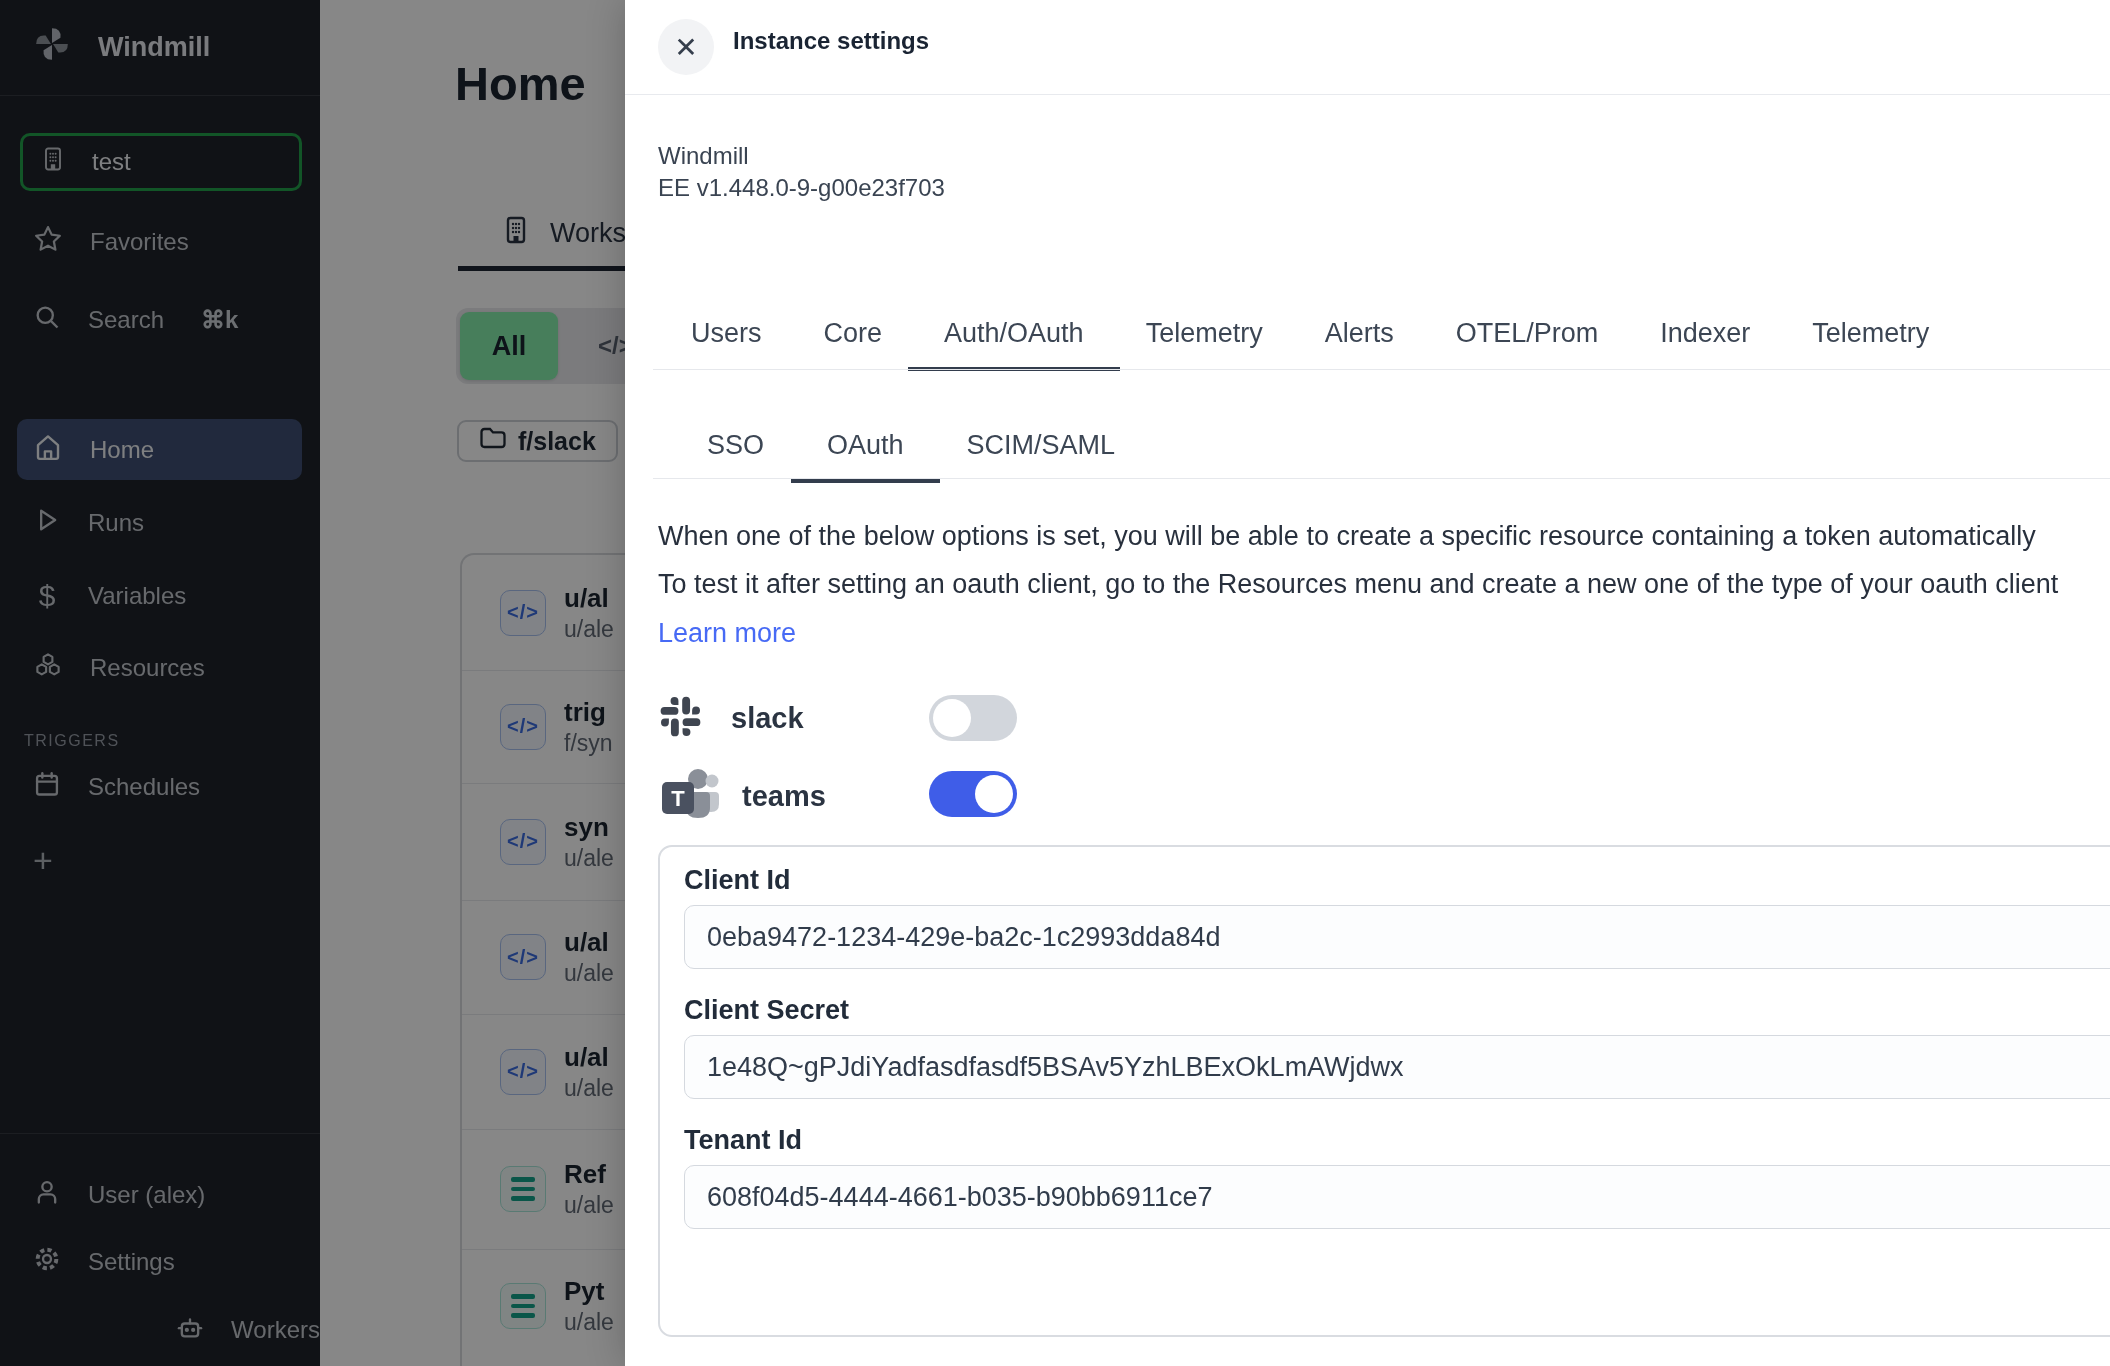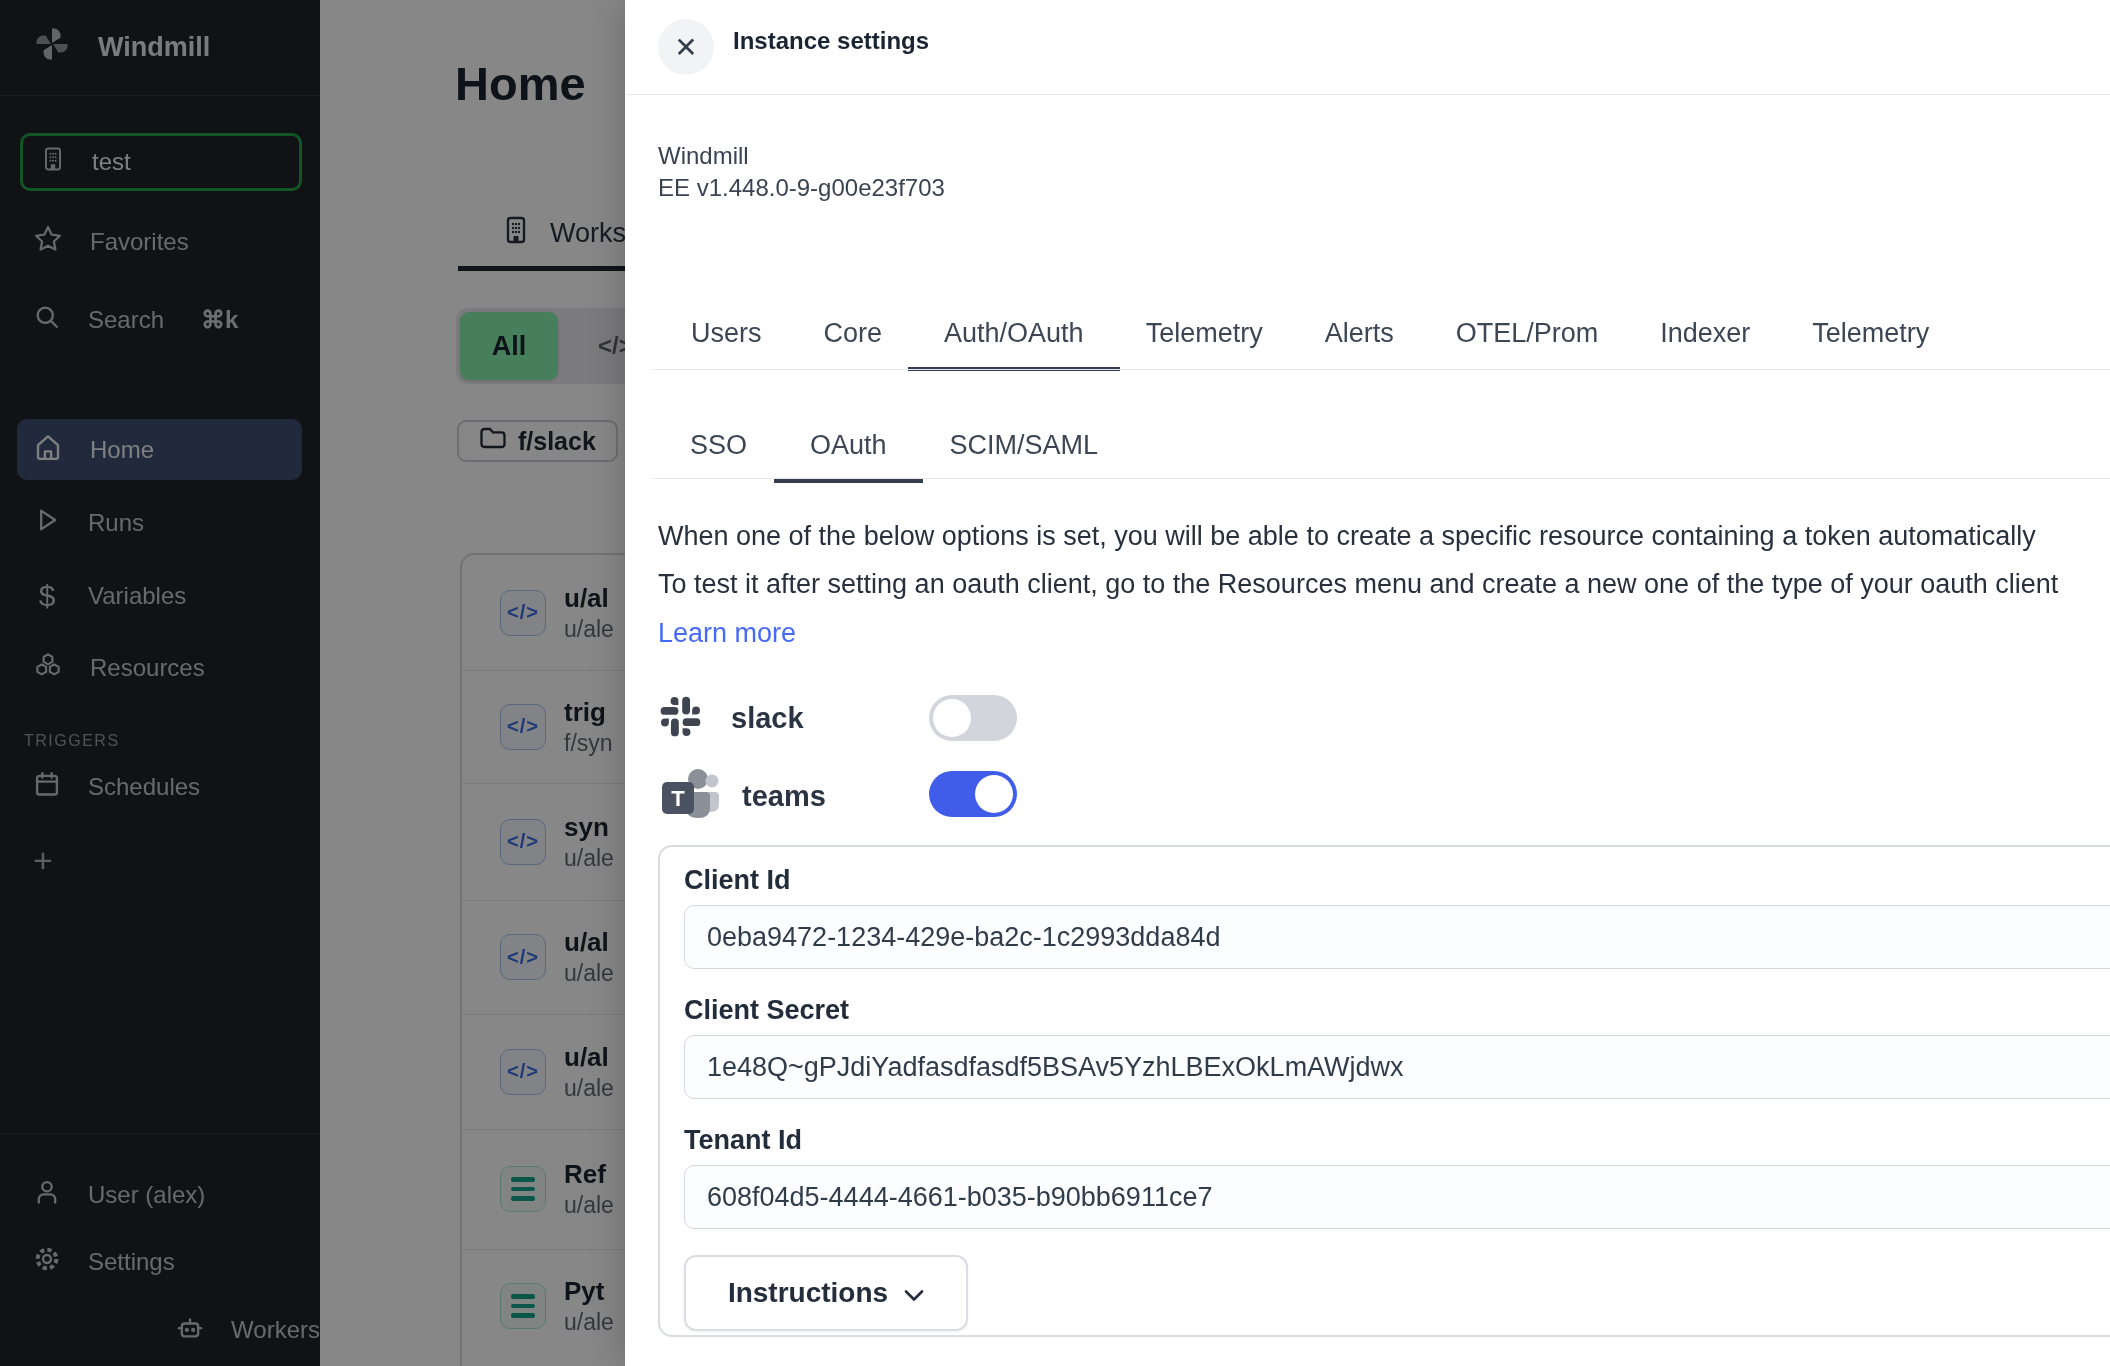--- a/index.html
+++ b/index.html
@@ -44,21 +44,21 @@
   .drawer { position:absolute; left:625px; top:0; width:1485px; height:1366px; background:#fff; z-index:10; box-shadow:0 0 36px rgba(0,0,0,.22); overflow:hidden; }
   .d-header { position:absolute; left:0; top:0; width:100%; height:95px; border-bottom:1px solid #e8eaee; background:#fff; }
   .x-btn { position:absolute; left:33px; top:19px; width:56px; height:56px; border-radius:50%; background:#f2f3f5; display:flex; align-items:center; justify-content:center; font-size:28px; color:#353e4c; cursor:pointer; }
   .d-title { position:absolute; left:108px; top:27px; font-size:24px; font-weight:700; color:#1a2433; }
   .ver { position:absolute; left:33px; font-size:24px; color:#3a4452; line-height:31px; }
   .tabs { position:absolute; left:66px; top:318px; display:flex; gap:62px; }
   .tab { font-size:27px; color:#3c4654; padding-bottom:18px; position:relative; cursor:pointer; white-space:nowrap; }
   .tab.active { border-bottom:4px solid #333d4d; margin-bottom:-4px; padding-left:0; }
   .tab.active::after { content:""; position:absolute; left:-36px; right:-36px; bottom:-4px; height:4px; background:#333d4d; }
   .tabs-div { position:absolute; left:28px; top:369px; width:1460px; height:1px; background:#e6e8ec; }
-  .subtabs { position:absolute; left:65px; top:430px; display:flex; gap:63px; }
+  .subtabs { position:absolute; left:82px; top:430px; display:flex; gap:63px; }
   .subtabs-div { position:absolute; left:28px; top:478px; width:1460px; height:1px; background:#e6e8ec; }
   .desc { position:absolute; left:33px; white-space:nowrap; font-size:27px; color:#28303d; }
   .link { position:absolute; left:33px; top:618px; font-size:27px; color:#476af5; cursor:pointer; }
   .prov { position:absolute; left:33px; display:flex; align-items:center; }
   .prov .pname { font-size:29px; font-weight:700; color:#2b3442; }
   .toggle { position:absolute; left:304px; width:88px; height:46px; border-radius:23px; cursor:pointer; }
   .toggle .knob { position:absolute; top:4px; width:38px; height:38px; border-radius:50%; background:#fff; }
   .toggle.off { background:#d2d6dc; } .toggle.off .knob { left:4px; }
   .toggle.on  { background:#3f5de8; } .toggle.on  .knob { right:4px; }
   .panel { position:absolute; left:33px; top:845px; width:1620px; height:492px; border:2px solid #d9dce1; border-radius:14px; }
@@ -377,24 +377,16 @@
     <div class="panel">
       <div class="flabel" style="top:18px;">Client Id</div>
       <input class="finput" style="top: 58px;" type="text" value="0eba9472-1234-429e-ba2c-1c2993dda84d">
 
       <div class="flabel" style="top:148px;">Client Secret</div>
       <input class="finput" style="top: 188px;" type="text" value="1e48Q~gPJdiYadfasdfasdf5BSAv5YzhLBExOkLmAWjdwx">
 
       <div class="flabel" style="top:278px;">Tenant Id</div>
       <input class="finput" style="top: 318px;" type="text" value="608f04d5-4444-4661-b035-b90bb6911ce7">
 
-      <div class="instr-btn">
-        <span>Instructions</span>
-        <span>
-          <svg width="20" height="13" viewBox="0 0 20 13" fill="none" stroke="#232d3b" stroke-width="2.6" stroke-linecap="round" stroke-linejoin="round">
-            <path d="M2 2.5 L10 10.5 L18 2.5"></path>
-          </svg>
-        </span>
-      </div>
     </div>
   </div>
 
 </div>
 
 </body></html>

